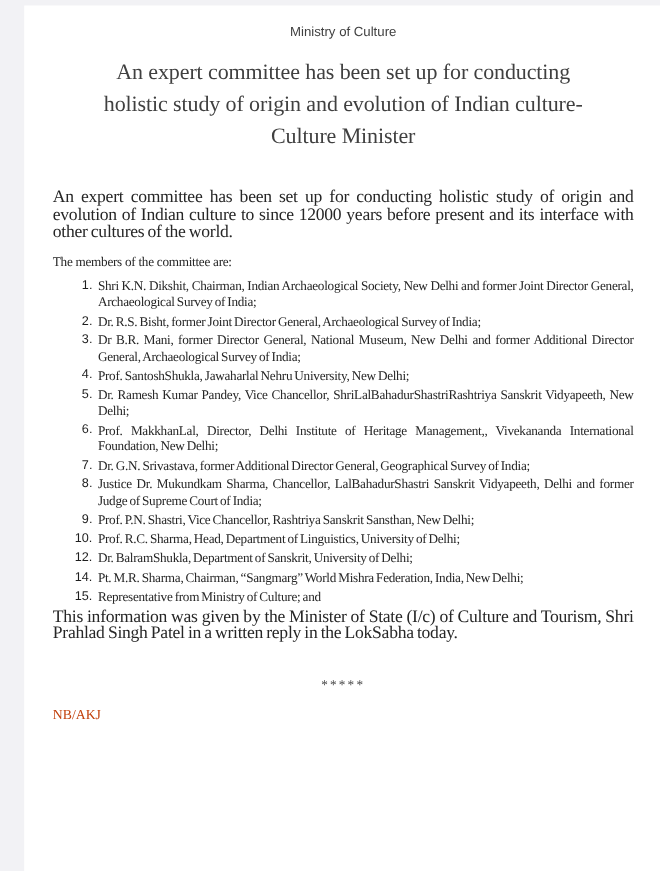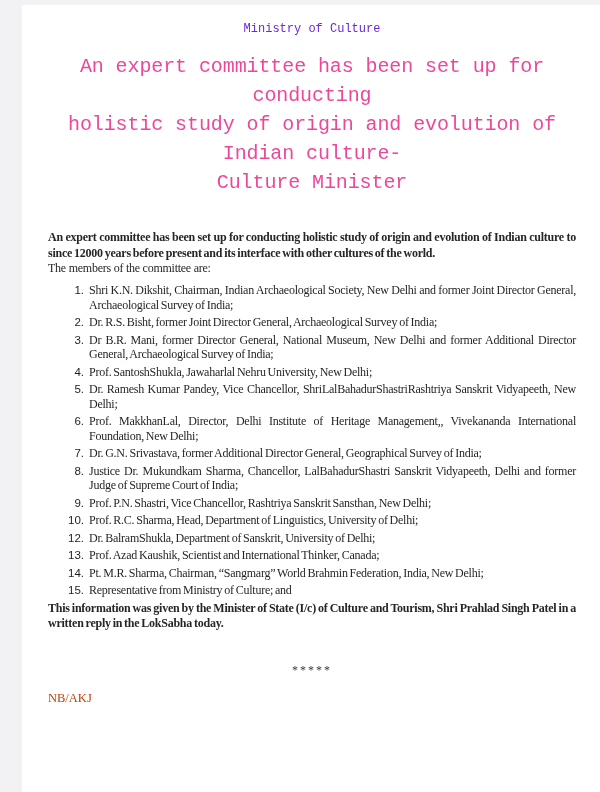--- a/index.html
+++ b/index.html
@@ -20,56 +20,55 @@
     box-sizing: border-box;
     font-family: "Liberation Serif", "DejaVu Serif", serif;
     color: #262626;
   }
   .content {
     padding: 0 24px 0 26px;
   }
   .ministry {
     margin-top: 17px;
     text-align: center;
-    font-family: Liberation Mono, monospace;
+    font-family: Liberation Sans, sans-serif;
     font-size: 12px;
     line-height: 14px;
-    color: #6d28d9;
+    color: #404040;
   }
   .title {
     margin-top: 16px;
     padding: 0 8px;
     text-align: center;
-    font-family: Liberation Mono, monospace;
+    font-family: Liberation Serif, serif;
     font-size: 20px;
     line-height: 29px;
     letter-spacing: -0.1px;
-    color: #ec4899;
+    color: #404040;
   }
   .title span { display: block; }
   .posted {
     margin-top: 27px;
     text-align: center;
     font-family: "Liberation Sans", "DejaVu Sans", sans-serif;
     font-weight: 700;
     font-size: 12px;
     line-height: 14px;
     color: #1c1c1c;
   }
   .serif-par {
-    font-size: 12px;
+    font-size: 16px;
     line-height: 15.5px;
     letter-spacing: -0.25px;
     word-spacing: -0.8px;
     text-align: justify;
-    font-weight: bold;
   }
   .intro { margin-top: 33px; }
   .members-heading {
-    margin-top: 0;
+    margin-top: 12px;
     font-size: 12px;
     line-height: 15px;
     letter-spacing: -0.25px;
   }
   .members {
     margin-top: 7px;
     padding-left: 14px;
   }
   .member-row {
     display: flex;
@@ -176,28 +175,24 @@
           <span class="member-num">10.</span>
           <span class="member-text">Prof. R.C. Sharma, Head, Department of Linguistics, University of Delhi;</span>
         </div>
 
 
         <div class="member-row">
           <span class="member-num">12.</span>
           <span class="member-text">Dr. BalramShukla, Department of Sanskrit, University of Delhi;</span>
         </div>
 
-        <div class="member-row">
-          <span class="member-num">13.</span>
-          <span class="member-text">Prof. Azad Kaushik, Scientist and International Thinker, Canada;</span>
-        </div>
 
         <div class="member-row">
           <span class="member-num">14.</span>
-          <span class="member-text">Pt. M.R. Sharma, Chairman, “Sangmarg” World Brahmin Federation, India, New Delhi;</span>
+          <span class="member-text">Pt. M.R. Sharma, Chairman, “Sangmarg” World Mishra Federation, India, New Delhi;</span>
         </div>
 
         <div class="member-row">
           <span class="member-num">15.</span>
           <span class="member-text">Representative from Ministry of Culture; and</span>
         </div>
 
       </div>
 
     <div class="serif-par closing">This information was given by the Minister of State (I/c) of Culture and Tourism, Shri Prahlad Singh Patel in a written reply in the LokSabha today.</div>

